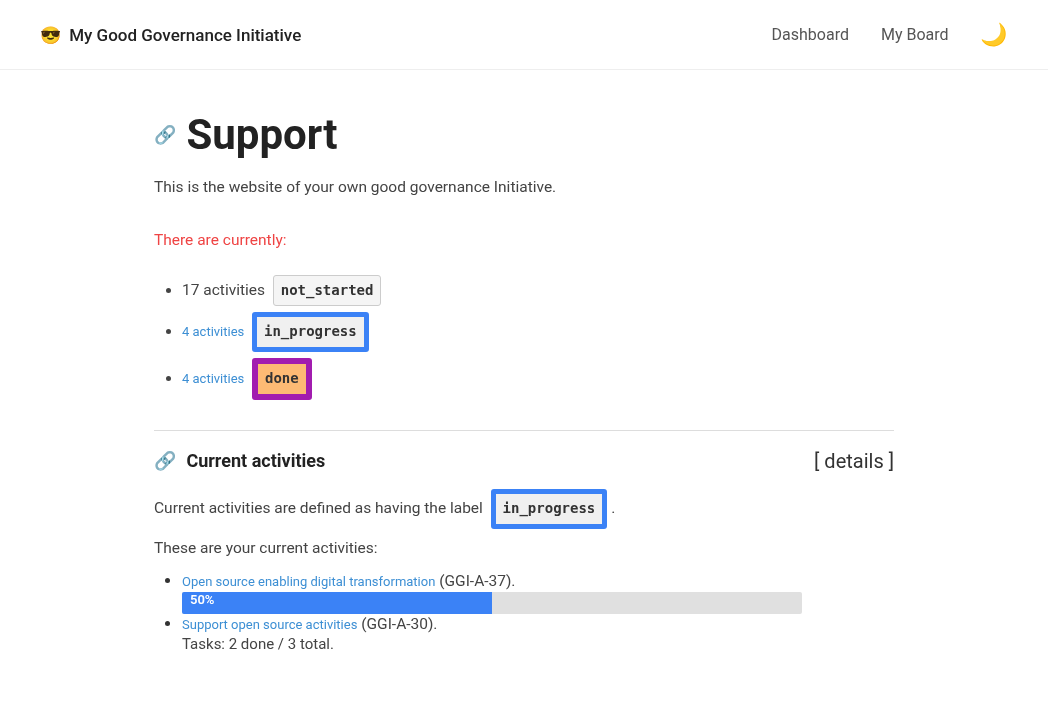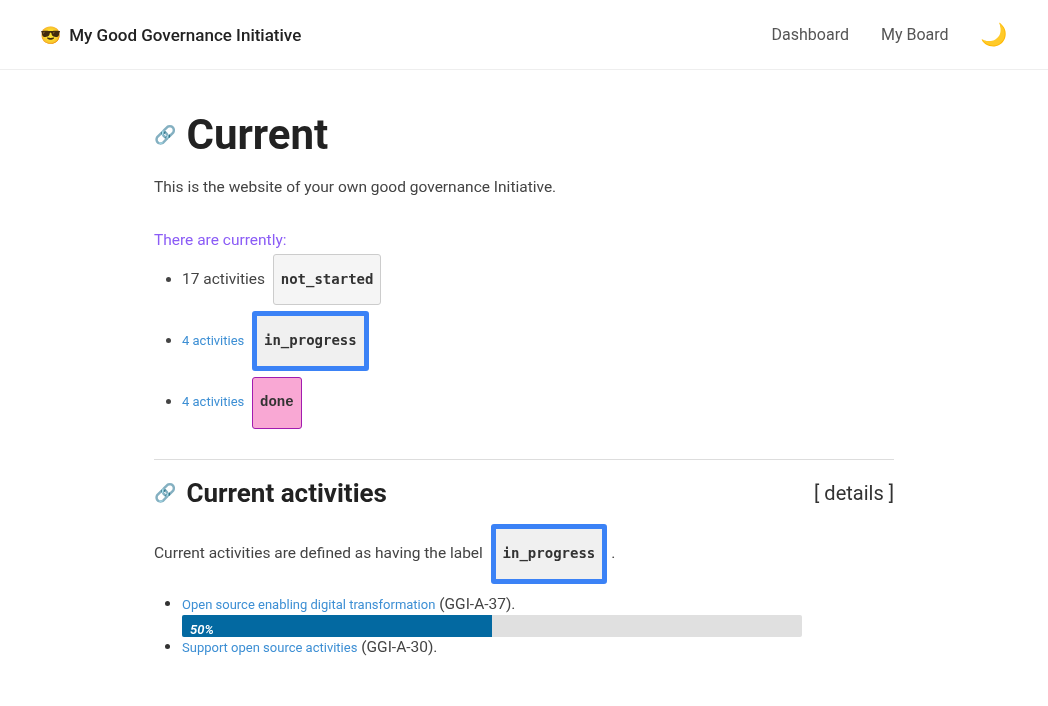--- a/index.html
+++ b/index.html
@@ -63,66 +63,65 @@
       color: #bbb;
       font-size: 18px;
       cursor: pointer;
     }
     h1 {
       font-size: 42px;
       font-weight: 700;
       color: #222;
     }
     h2 {
-      font-size: 26px;
+      font-size: 18px;
       font-weight: 700;
       color: #222;
     }
     .welcome-desc {
       color: #444;
       font-size: 15.5px;
       margin-bottom: 28px;
       line-height: 1.6;
     }
     .welcome-summary {
-      color: #8b5cf6;
-      font-size: 15.5px;
-      margin-bottom: 1px;
+      color: #ef4444;
+      font-size: 15.5px;
+      margin-bottom: 22px;
       line-height: 1.6;
     }
     .activity-list {
       list-style: disc;
       padding-left: 28px;
       margin-bottom: 8px;
     }
     .activity-list li {
       font-size: 15.5px;
       color: #444;
       margin-bottom: 6px;
       line-height: 1.7;
     }
     .badge {
       display: inline-block;
-      padding: 13px 7px;
+      padding: 3px 7px;
       border: 1px solid #ccc;
       border-radius: 3px;
       background: #f5f5f5;
       font-family: monospace;
       font-size: 14px;
       color: #333;
       font-weight: 600;
     }
     .badge-in-progress {
       border: 5px solid #3b82f6;
       background: #f0f0f0;
     }
     .badge-done {
-      border: 1px solid #a21caf;
-      background: #f9a8d4;
-      font-family: Liberation Mono, monospace;
+      border: 6px solid #a21caf;
+      background: #fdba74;
     }
     .activity-link {
       color: #3d8fd4;
       cursor: pointer;
       font-size: 13px;
     }
 
     
     hr {
       border: none;
@@ -177,25 +176,24 @@
       width: 100%;
       max-width: 620px;
       height: 22px;
       background: #e0e0e0;
       border-radius: 2px;
       overflow: hidden;
       position: relative;
     }
     .progress-bar-fill {
       height: 100%;
-      background: #0369a1;
-      display: flex;
-      align-items: flex-end;
+      background: #3b82f6;
+      display: flex;
+      align-items: flex-start;
       padding-left: 8px;
-      font-style: italic;
     }
     .progress-label {
       color: #fff;
       font-size: 13px;
       font-weight: 600;
     }
   </style>
 </head>
 <body>
 
@@ -209,21 +207,21 @@
     <a class="nav-link">My Board</a>
     <span class="nav-moon">🌙</span>
   </div>
 </nav>
 
 <main>
 
   <section>
     <div class="section-heading-wrapper">
       <span class="anchor-icon">🔗</span>
-      <h1>Current</h1>
+      <h1>Support</h1>
     </div>
     <p class="welcome-desc">This is the website of your own good governance Initiative.</p>
     <p class="welcome-summary">There are currently:</p>
     <ul class="activity-list">
       <li>
         <span>17 activities</span>
         &nbsp;<span class="badge">not_started</span>
       </li>
       <li>
         <a class="activity-link">4 activities</a>
@@ -245,35 +243,37 @@
         <h2>Current activities</h2>
       </div>
       <a class="details-link">[ details ]</a>
     </div>
 
     <p class="current-desc">
       <span>Current activities are defined as having the label</span>
       &nbsp;<span class="badge badge-in-progress">in_progress</span>
       <span>.</span>
     </p>
+    <p class="current-desc">These are your current activities:</p>
 
     <ul class="current-list">
       <li>
         <div class="activity-title-line">
           <a class="activity-link">Open source enabling digital transformation</a>
           <span> </span><span>(GGI-A-37).</span>
         </div>
         <div class="progress-bar-container">
           <div class="progress-bar-fill" style="width: 50%">
             <span class="progress-label">50%</span>
           </div>
         </div>
       </li>
       <li>
         <div class="activity-title-line">
           <a class="activity-link">Support open source activities</a>
           <span> </span><span>(GGI-A-30).</span>
         </div>
+        <div class="tasks-line">Tasks: 2 done / 3 total.</div>
       </li>
     </ul>
   </section>
 
 </main>
 
 </body></html>

